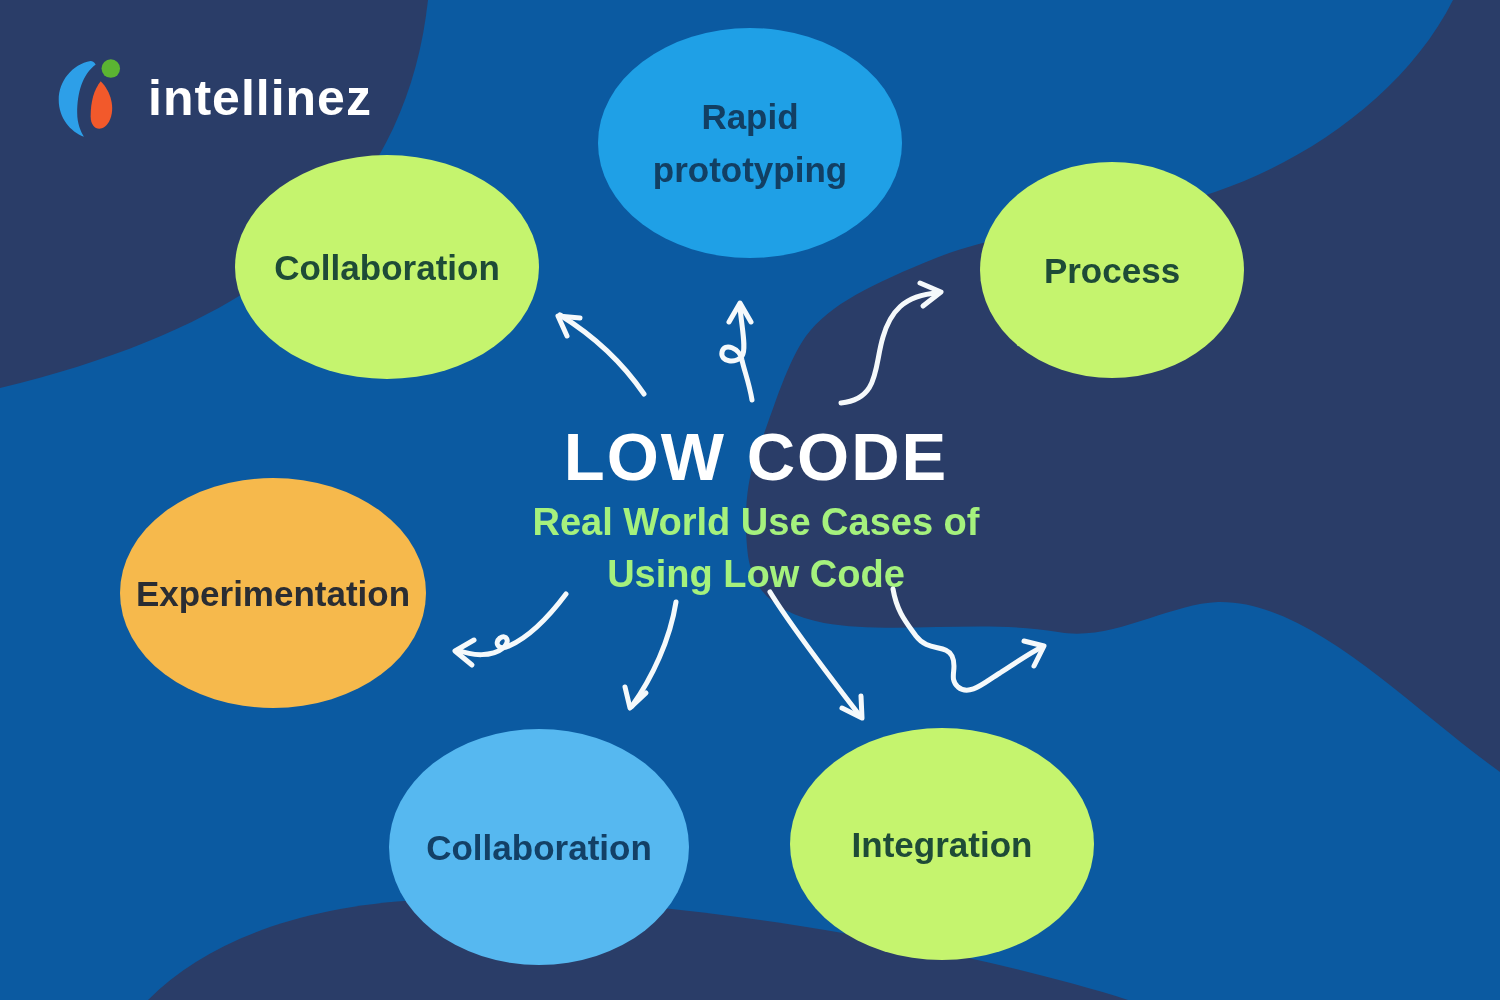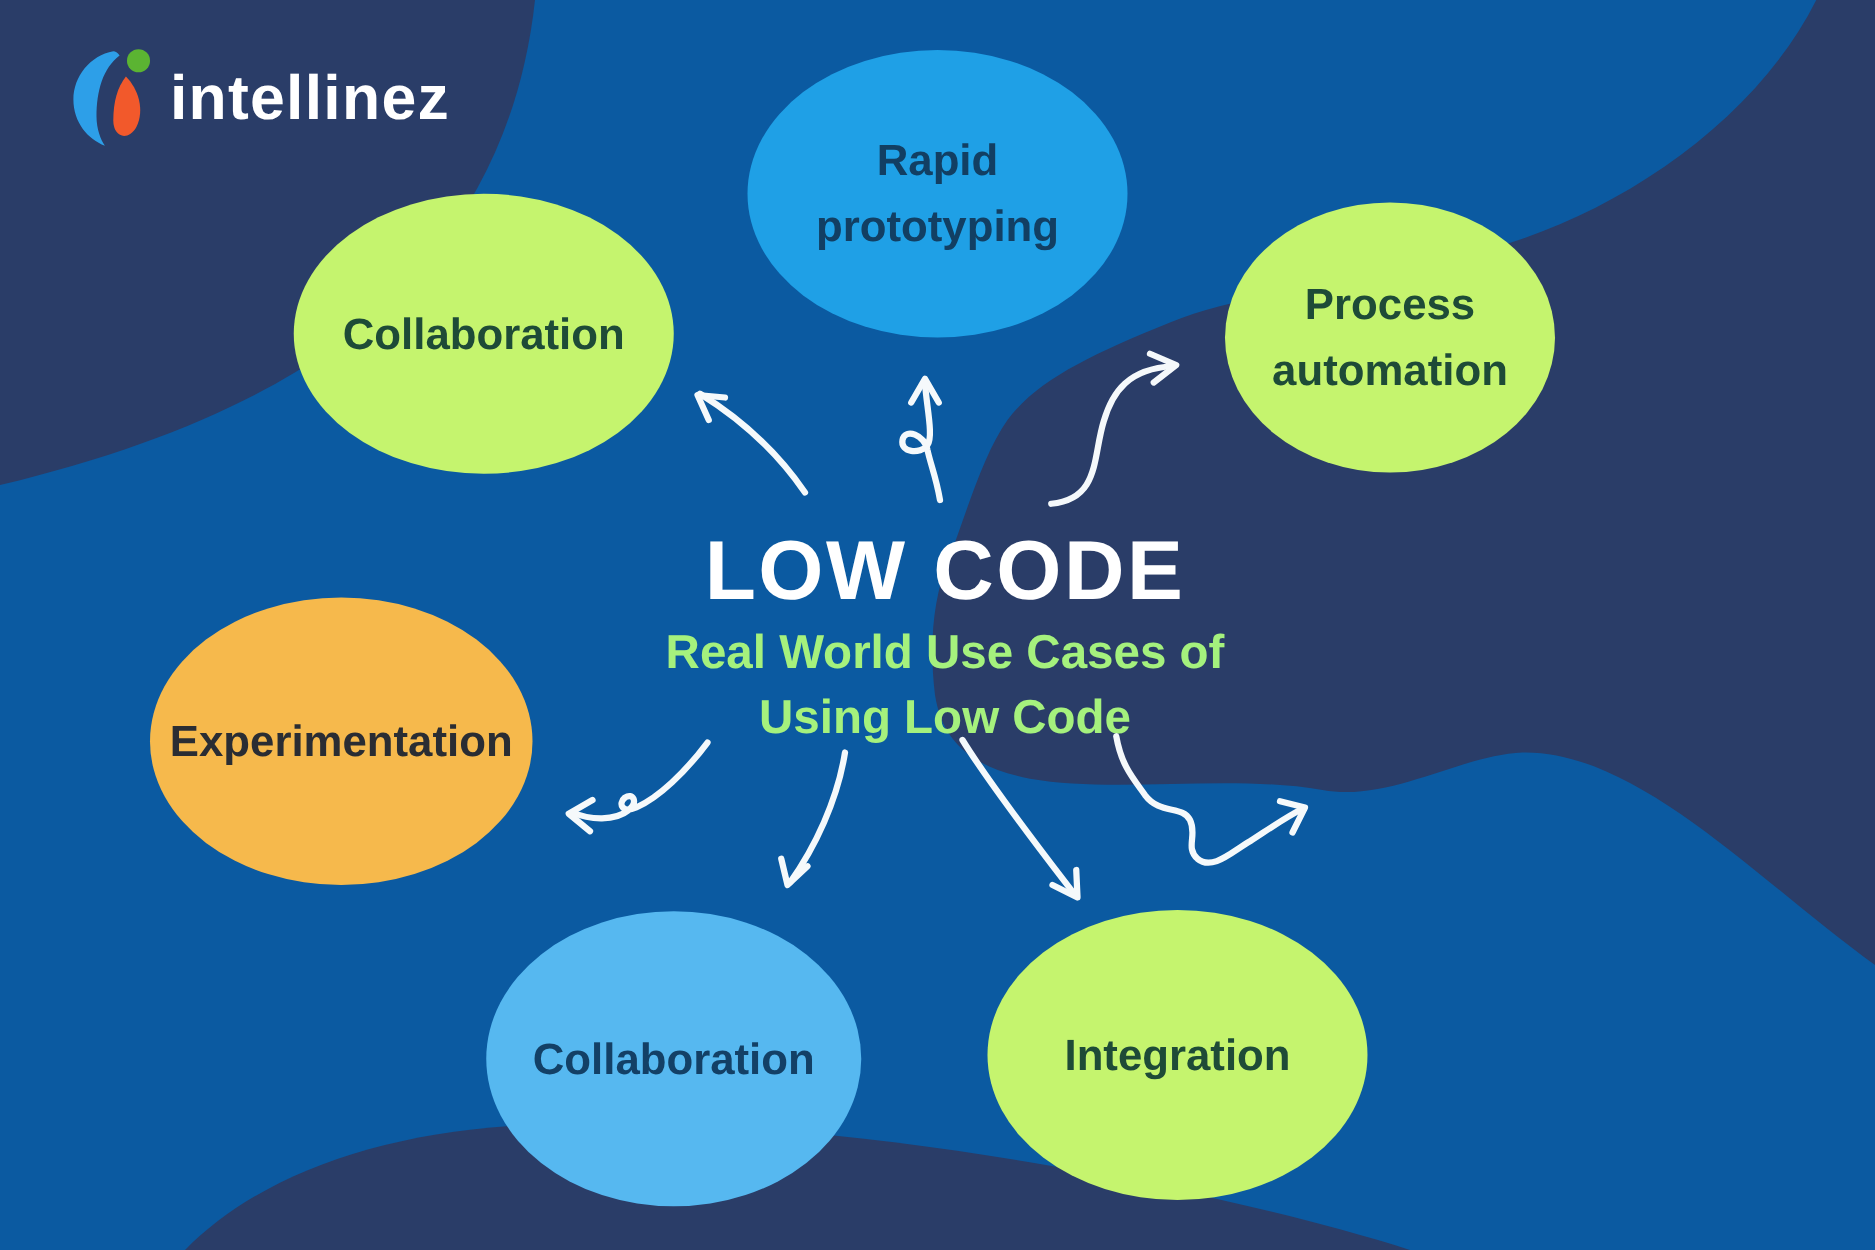--- a/index.html
+++ b/index.html
@@ -6,39 +6,39 @@
   body{font-family:"Liberation Sans","DejaVu Sans",sans-serif;}
   .canvas{
     position:relative;width:1500px;height:1000px;overflow:hidden;
     background:#0B5AA1;
   }
   .bg-svg,.arrow-svg{position:absolute;left:0;top:0;width:1500px;height:1000px;}
   .bg-svg{z-index:0;}
   .arrow-svg{z-index:3;pointer-events:none;}
 
   
-  .logo{position:absolute;left:52px;top:36px;z-index:4;display:flex;align-items:center;gap:0;}
+  .logo{position:absolute;left:52px;top:56px;z-index:4;display:flex;align-items:center;gap:12px;}
   .logo-icon{width:84px;height:84px;}
   .logo-text{color:#FFFFFF;font-size:50px;font-weight:700;letter-spacing:1px;line-height:84px;}
 
   
   .center{position:absolute;left:456px;top:418px;width:600px;z-index:2;text-align:center;}
   .main-title{font-size:67px;font-weight:700;letter-spacing:2px;line-height:78px;}
   .subtitle{font-size:38px;font-weight:700;line-height:52px;}
 
   
   .node{
     position:absolute;z-index:2;border-radius:50%;
     display:flex;flex-direction:column;align-items:center;justify-content:center;
     font-weight:700;font-size:35px;line-height:53px;text-align:center;
   }
   .node span{display:block;white-space:nowrap;}
   .node span:empty{display:none;}
 
-  .n-rapid{left:598px;top:40px;width:304px;height:230px;}
+  .n-rapid{left:598px;top:28px;width:304px;height:230px;}
   .n-process{left:980px;top:162px;width:264px;height:216px;}
   .n-customization{left:235px;top:155px;width:304px;height:224px;}
   .n-experimentation{left:120px;top:478px;width:306px;height:230px;}
   .n-citizen{left:1075px;top:478px;width:282px;height:228px;}
   .n-collaboration{left:389px;top:729px;width:300px;height:236px;}
   .n-integration{left:790px;top:728px;width:304px;height:232px;}
 </style>
 </head>
 <body>
 
@@ -80,21 +80,20 @@
 
   </div>
 
   <div class="node n-rapid" style="background-color: rgb(31, 160, 230); color: rgb(18, 63, 99);">
     <span>Rapid</span>
     <span>prototyping</span>
   </div>
 
   <div class="node n-process" style="background-color: rgb(197, 244, 110); color: rgb(30, 75, 55);">
     <span>Process</span>
-    <span>automation</span>
   </div>
 
   <div class="node n-experimentation" style="background-color: rgb(246, 185, 76); color: rgb(42, 45, 51);">
     <span>Experimentation</span>
 
   </div>
 
 
   <div class="node n-collaboration" style="background-color: rgb(86, 184, 240); color: rgb(19, 64, 102);">
     <span>Collaboration</span>

